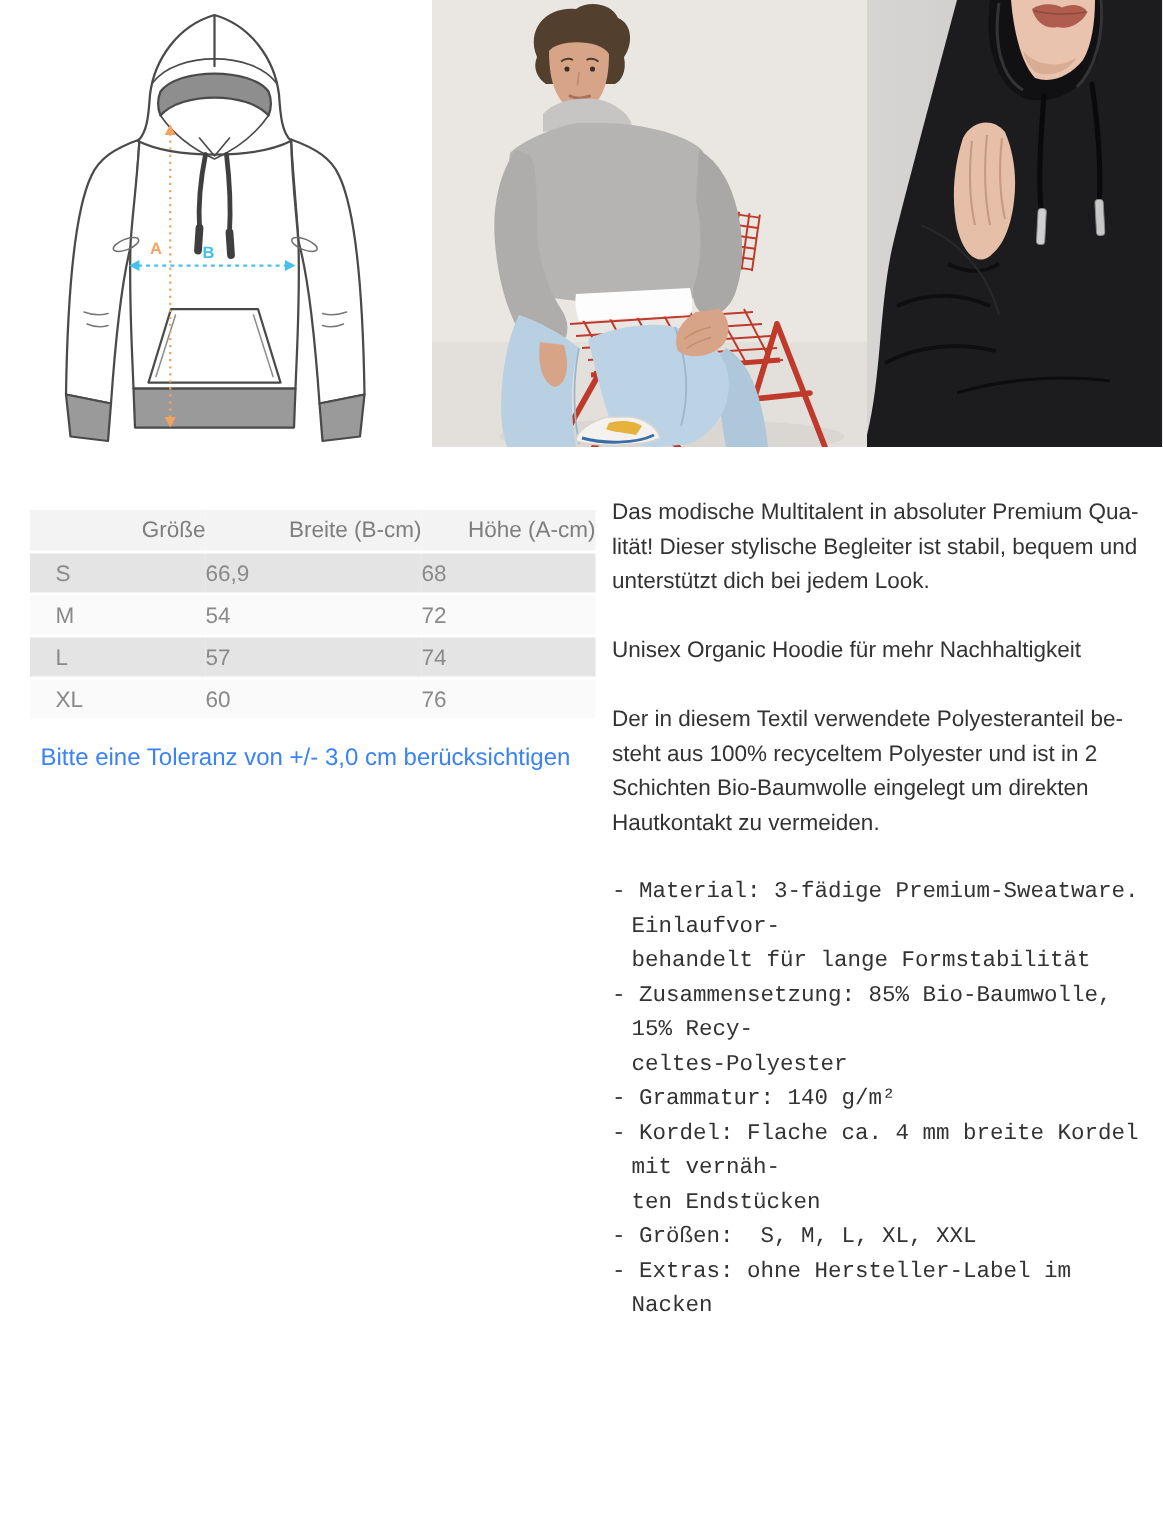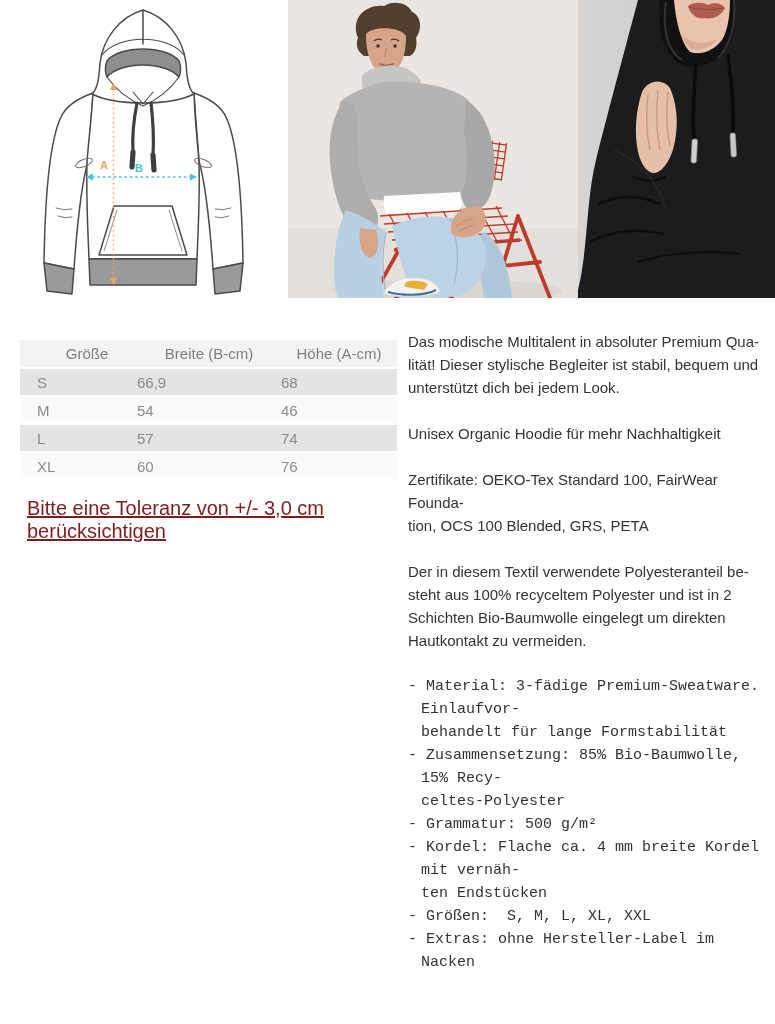--- a/index.html
+++ b/index.html
@@ -12,28 +12,28 @@
   .panel { height:298px; overflow:hidden; position:relative; }
   .panel.drawing { width:288px; background:#fff; }
   .panel.photo-grey { width:290px; }
   .panel.photo-black { width:197px; }
   .panel svg { display:block; }
 
   
   .size-section { position:absolute; left:20px; top:338px; width:377px; }
   table.size-table { width:377px; border-collapse:separate; border-spacing:0 2px;
                      font-size:15px; color:#8a8a8a; }
-  table.size-table th { background:#f3f3f3; font-weight:normal; text-align:center;
+  table.size-table th { background:#f3f3f3; font-weight:normal; text-align:right;
                         height:27px; color:#7e7e7e; }
   table.size-table td { height:26px; }
   table.size-table th:first-child, table.size-table td:first-child { padding-left:17px; width:117px; }
   table.size-table th:nth-child(2), table.size-table td:nth-child(2) { width:144px; }
   tbody tr:nth-child(odd) td { background:#e4e4e4; }
   tbody tr:nth-child(even) td { background:#fafafa; }
-  .tolerance { margin:16px 0 0 7px; font-size:20px; color:#7f1d1d;text-decoration:underline; }
+  .tolerance { margin:16px 0 0 7px; font-size:16px; color:#3b82f6; }
 
   
   .desc { position:absolute; left:408px; top:330px; width:366px;
           font-size:15px; line-height:23px; color:#333333; }
   .desc p { margin:0 0 23px 0; white-space:pre-wrap; }
   .desc ul { list-style:none; margin:0; padding:0;font-family:Liberation Mono, monospace; }
   .desc li { white-space:pre-wrap; padding-left:13px; text-indent:-13px; }
 </style>
 </head>
 <body>
@@ -193,21 +193,21 @@
       </thead>
       <tbody>
         <tr>
           <td>S</td>
           <td>66,9</td>
           <td>68</td>
         </tr>
         <tr>
           <td>M</td>
           <td>54</td>
-          <td>46</td>
+          <td>72</td>
         </tr>
         <tr>
           <td>L</td>
           <td>57</td>
           <td>74</td>
         </tr>
         <tr>
           <td>XL</td>
           <td>60</td>
           <td>76</td>
@@ -215,32 +215,30 @@
       </tbody>
     </table>
     <p class="tolerance">Bitte eine Toleranz von +/- 3,0 cm berücksichtigen</p>
   </div>
 
   <div class="desc">
     <p>Das modische Multitalent in absoluter Premium Qua-
 lität! Dieser stylische Begleiter ist stabil, bequem und
 unterstützt dich bei jedem Look.</p>
     <p>Unisex Organic Hoodie für mehr Nachhaltigkeit</p>
-    <p>Zertifikate: OEKO-Tex Standard 100, FairWear Founda-
-tion, OCS 100 Blended, GRS, PETA</p>
     <p>Der in diesem Textil verwendete Polyesteranteil be-
 steht aus 100% recyceltem Polyester und ist in 2
 Schichten Bio-Baumwolle eingelegt um direkten
 Hautkontakt zu vermeiden.</p>
     <ul>
       <li>- Material: 3-fädige Premium-Sweatware. Einlaufvor-
 behandelt für lange Formstabilität</li>
       <li>- Zusammensetzung: 85% Bio-Baumwolle, 15% Recy-
 celtes-Polyester</li>
-      <li>- Grammatur: 500 g/m²</li>
+      <li>- Grammatur: 140 g/m²</li>
       <li>- Kordel: Flache ca. 4 mm breite Kordel mit vernäh-
 ten Endstücken</li>
       <li>- Größen:  S, M, L, XL, XXL</li>
       <li>- Extras: ohne Hersteller-Label im Nacken</li>
     </ul>
   </div>
 
 </div>
 
 </body></html>

